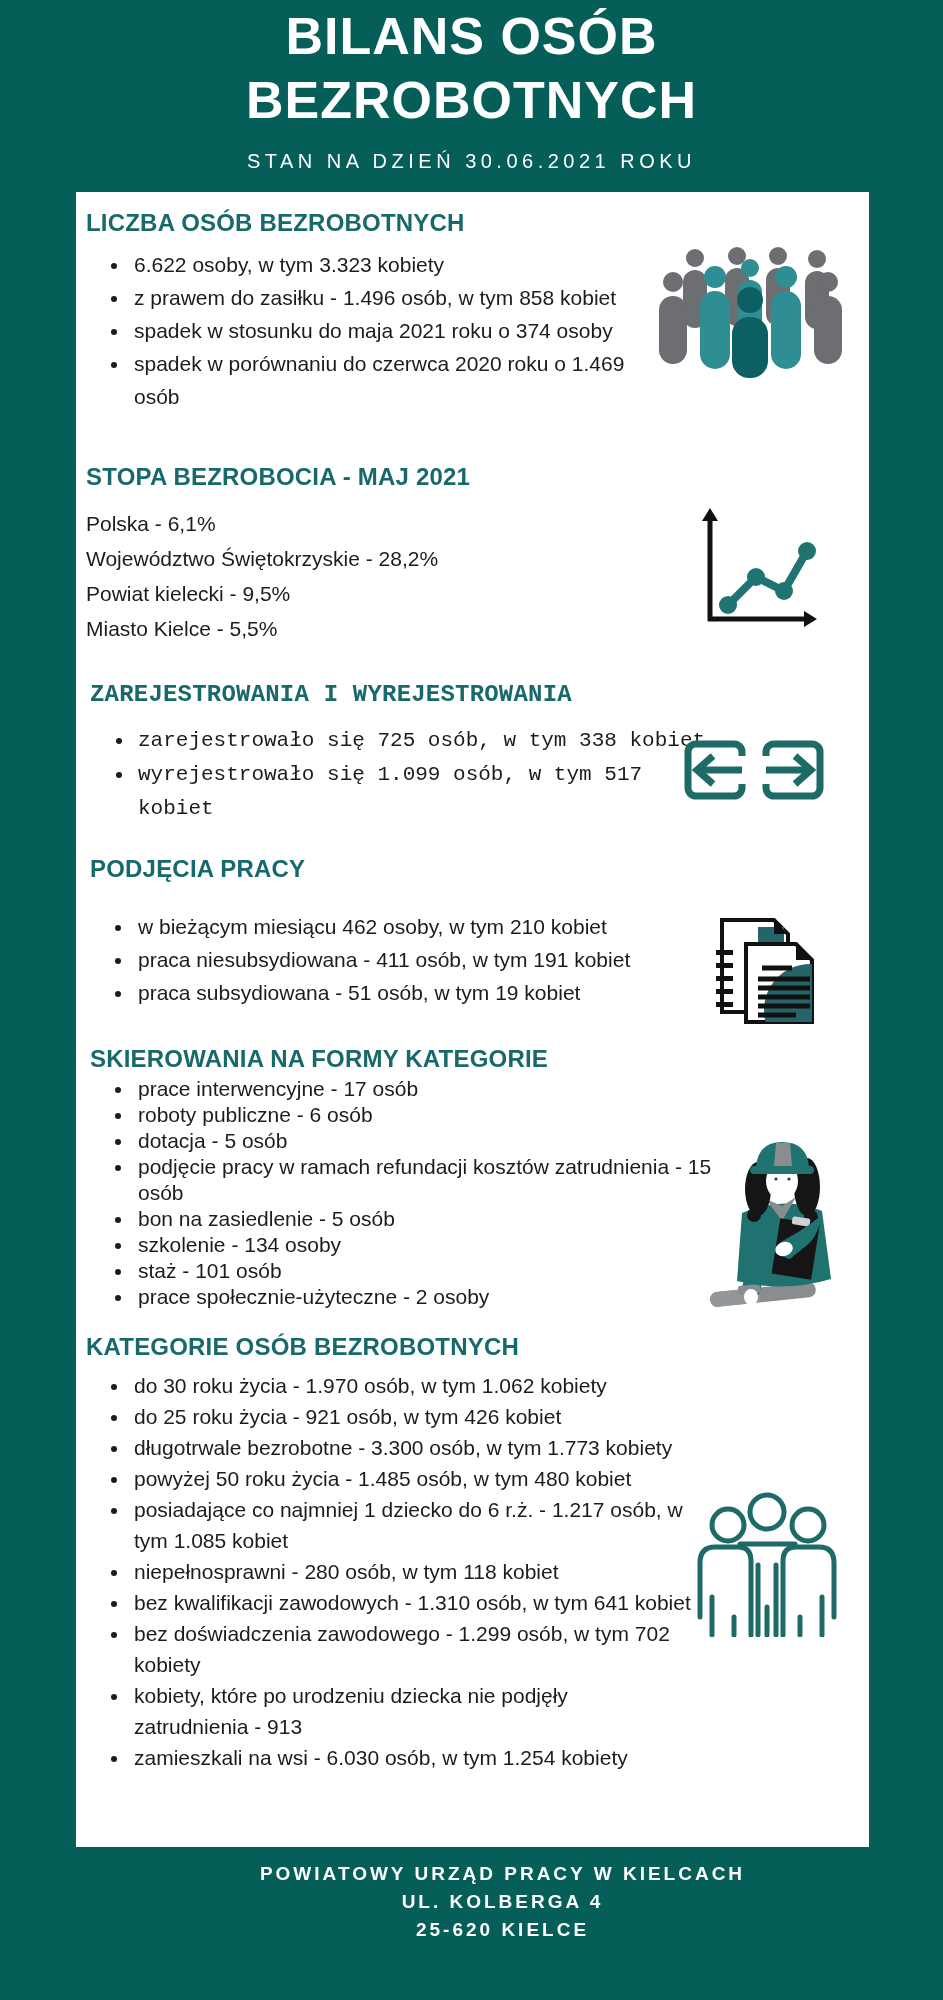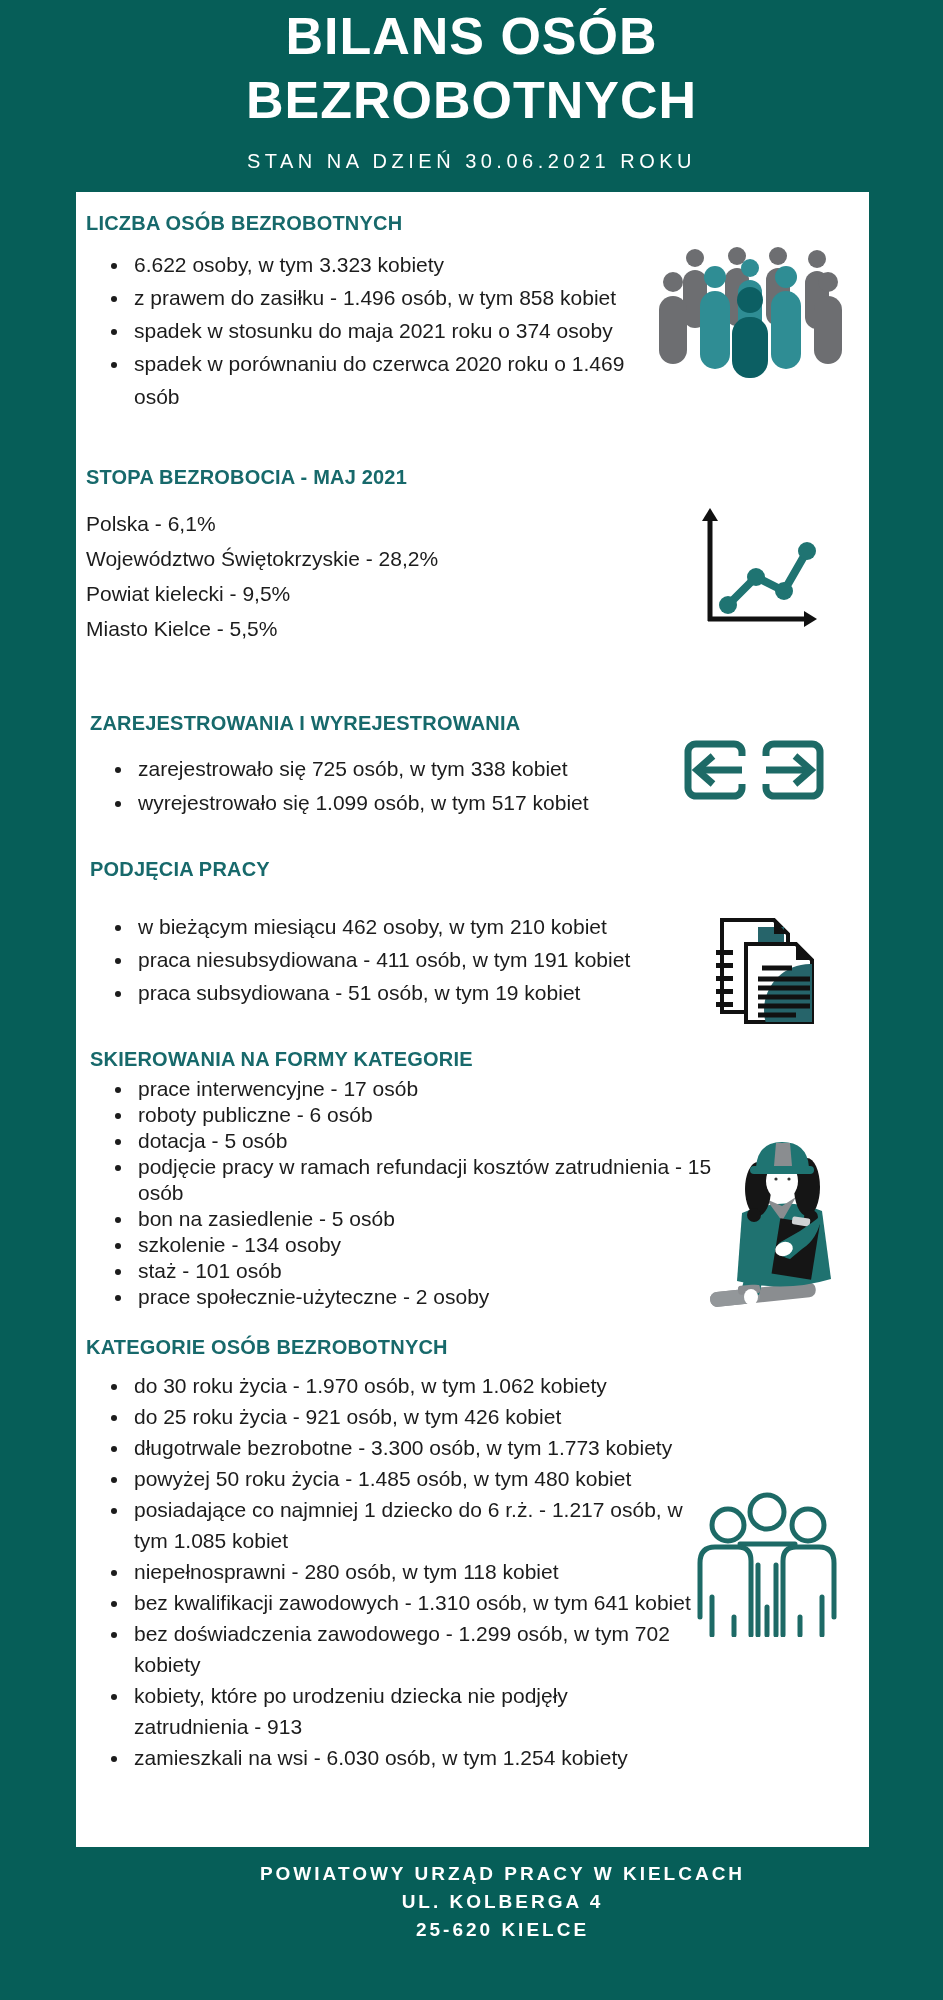--- a/index.html
+++ b/index.html
@@ -25,35 +25,35 @@
   }
 
   
   .card{
     position:absolute;left:76px;top:192px;width:793px;height:1655px;
     background:#ffffff;
   }
 
   .sec{position:absolute;}
   .heading{
-    margin:0;color:#17696b;font-weight:700;font-size:20px;line-height:30px;
+    margin:0;color:#17696b;font-weight:700;font-size:24px;line-height:30px;
     letter-spacing:0.2px;
   }
   .list{margin:0;padding:0 0 0 44px;color:#1c1c1c;font-size:21px;}
   .list li{padding-left:4px;}
   .plain{color:#1c1c1c;font-size:21px;}
 
   .s1{top:16px;left:10px;width:600px;}
   .s1 .list{margin-top:10px;line-height:33px;}
   .s1 .list li:nth-child(4){max-width:500px;}
 
   .s2{top:270px;left:10px;width:600px;}
   .s2 .plain{margin-top:14px;line-height:35px;}
 
-  .s3{top:516px;left:14px;width:620px;}
+  .s3{top:488px;left:14px;width:620px;font-family:Liberation Mono, monospace;}
   .s3 .list{margin-top:14px;line-height:34px;}
 
   .s4{top:662px;left:14px;width:620px;}
   .s4 .list{margin-top:26px;line-height:33px;}
 
   .s5{top:852px;left:14px;width:640px;}
   .s5 .list{margin-top:2px;line-height:26px;}
   .s5 .list li:nth-child(4){max-width:580px;}
 
   .s6{top:1140px;left:10px;width:640px;}

